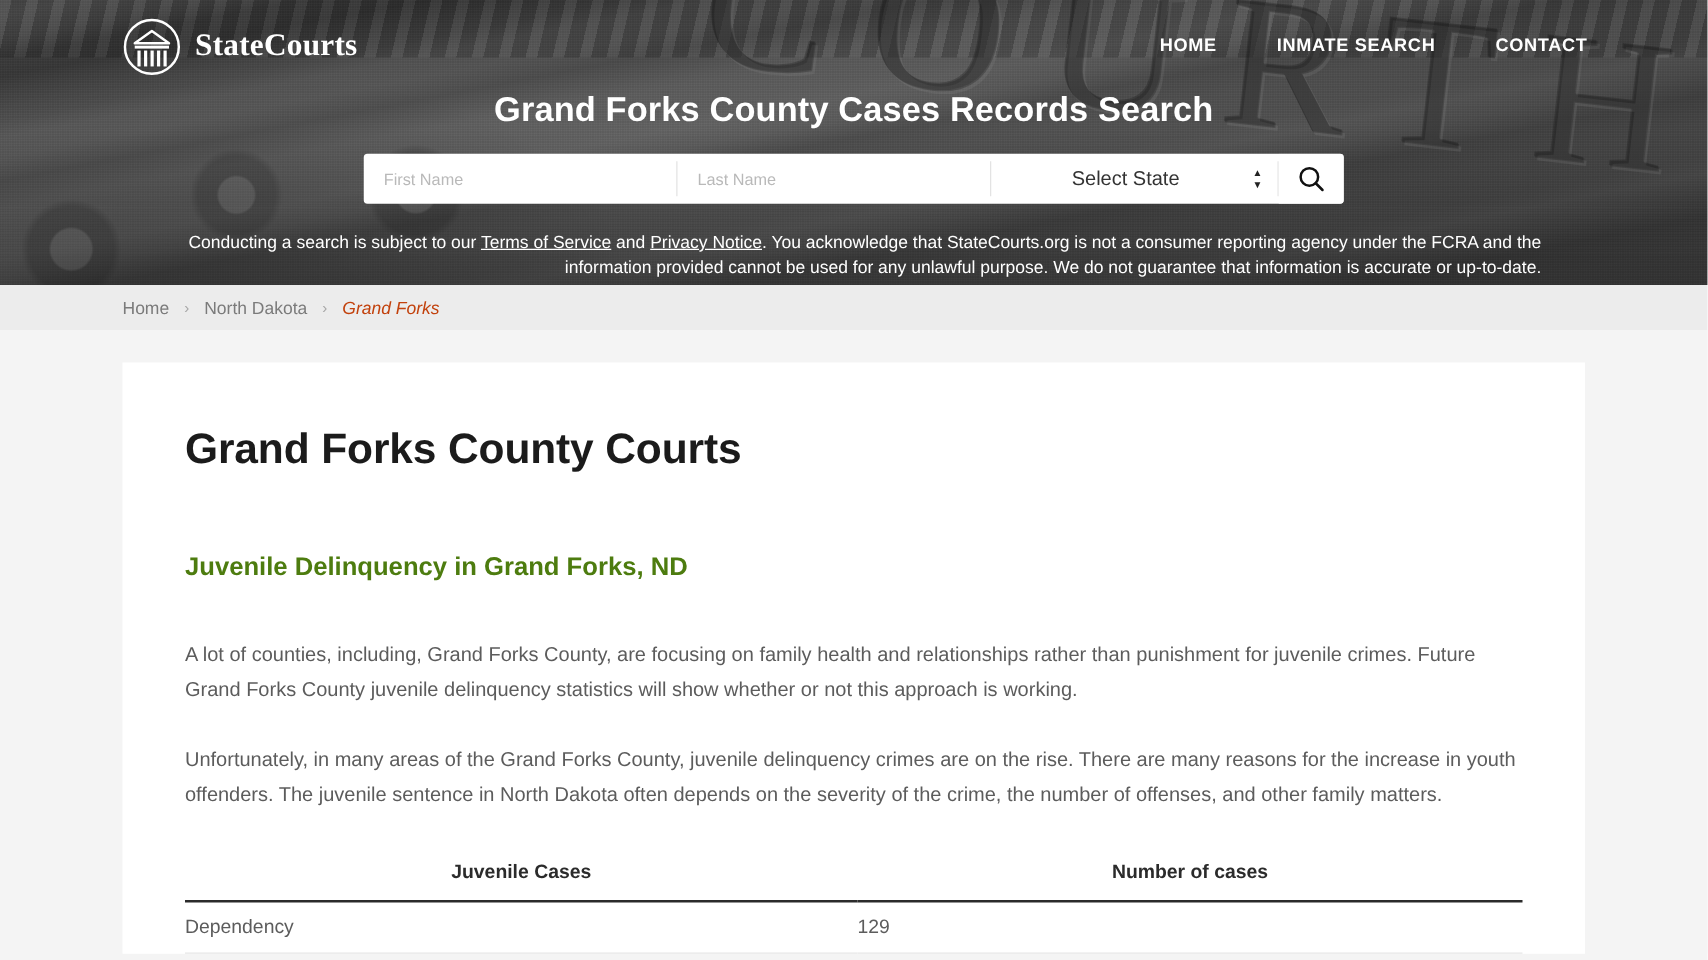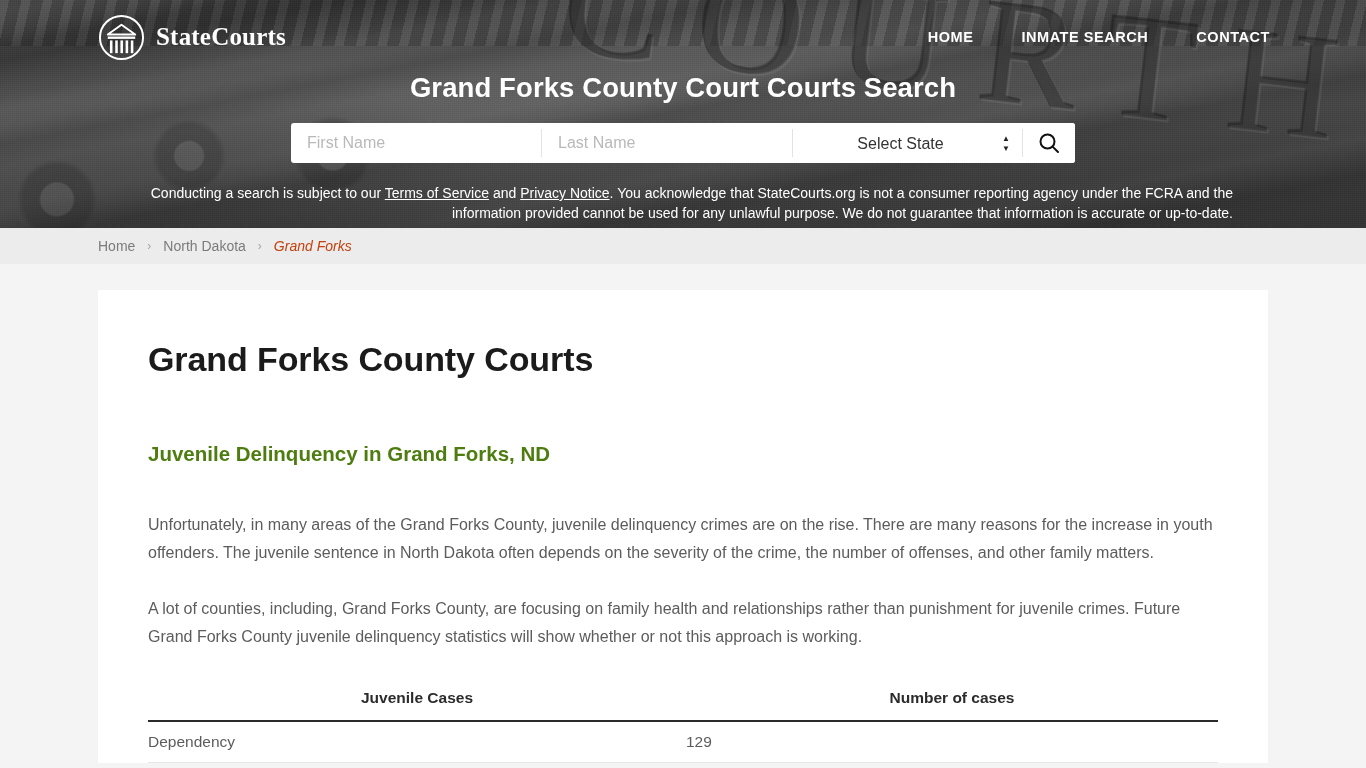--- a/index.html
+++ b/index.html
@@ -173,21 +173,21 @@
     border-radius: 3px;
     display: flex;
     align-items: stretch;
     overflow: hidden;
   }
 
   .searchbar input[type=text] {
     border: 0;
     outline: 0;
     font-family: "Liberation Sans", sans-serif;
-    font-size: 16px;
+    font-size: 13px;
     color: #b91c1c;
     padding: 0 16px;
     background: transparent;
   }
   .searchbar input[type=text]::placeholder { color: #b9b9b9; }
 
   .field-first { width: 250px; }
   .field-last  { width: 250px; }
 
   .vsep { width: 1px; background: #e3e3e3; margin: 6px 0; flex: 0 0 1px; }
@@ -351,21 +351,21 @@
         <span class="brand-name">StateCourts</span>
       </div>
 
       <nav class="mainnav">
         <a href="#">HOME</a>
         <a href="#">INMATE SEARCH</a>
         <a href="#">CONTACT</a>
       </nav>
     </div>
 
-    <h1 class="hero-title">Grand Forks County Court Courts Search</h1>
+    <h1 class="hero-title">Grand Forks County Cases Records Search</h1>
 
     <form class="searchbar">
       <input class="field-first" type="text" placeholder="First Name" style="">
       <div class="vsep"></div>
       <input class="field-last" type="text" placeholder="Last Name" style="">
       <div class="vsep"></div>
       <div class="state-wrap">
         <select>
           <option>Select State</option>
         </select>
@@ -400,22 +400,22 @@
   </div>
 </div>
 
 <div class="page">
   <div class="card">
 
     <h2 class="h1">Grand Forks County Courts</h2>
 
     <h3 class="h2">Juvenile Delinquency in Grand Forks, ND</h3>
 
+    <p class="para">A lot of counties, including, Grand Forks County, are focusing on family health and relationships rather than punishment for juvenile crimes. Future Grand Forks County juvenile delinquency statistics will show whether or not this approach is working.</p>
     <p class="para">Unfortunately, in many areas of the Grand Forks County, juvenile delinquency crimes are on the rise. There are many reasons for the increase in youth offenders. The juvenile sentence in North Dakota often depends on the severity of the crime, the number of offenses, and other family matters.</p>
-    <p class="para">A lot of counties, including, Grand Forks County, are focusing on family health and relationships rather than punishment for juvenile crimes. Future Grand Forks County juvenile delinquency statistics will show whether or not this approach is working.</p>
 
     <table class="stats">
       <thead>
         <tr>
           <th>Juvenile Cases</th>
           <th>Number of cases</th>
         </tr>
       </thead>
       <tbody>
         <tr>

